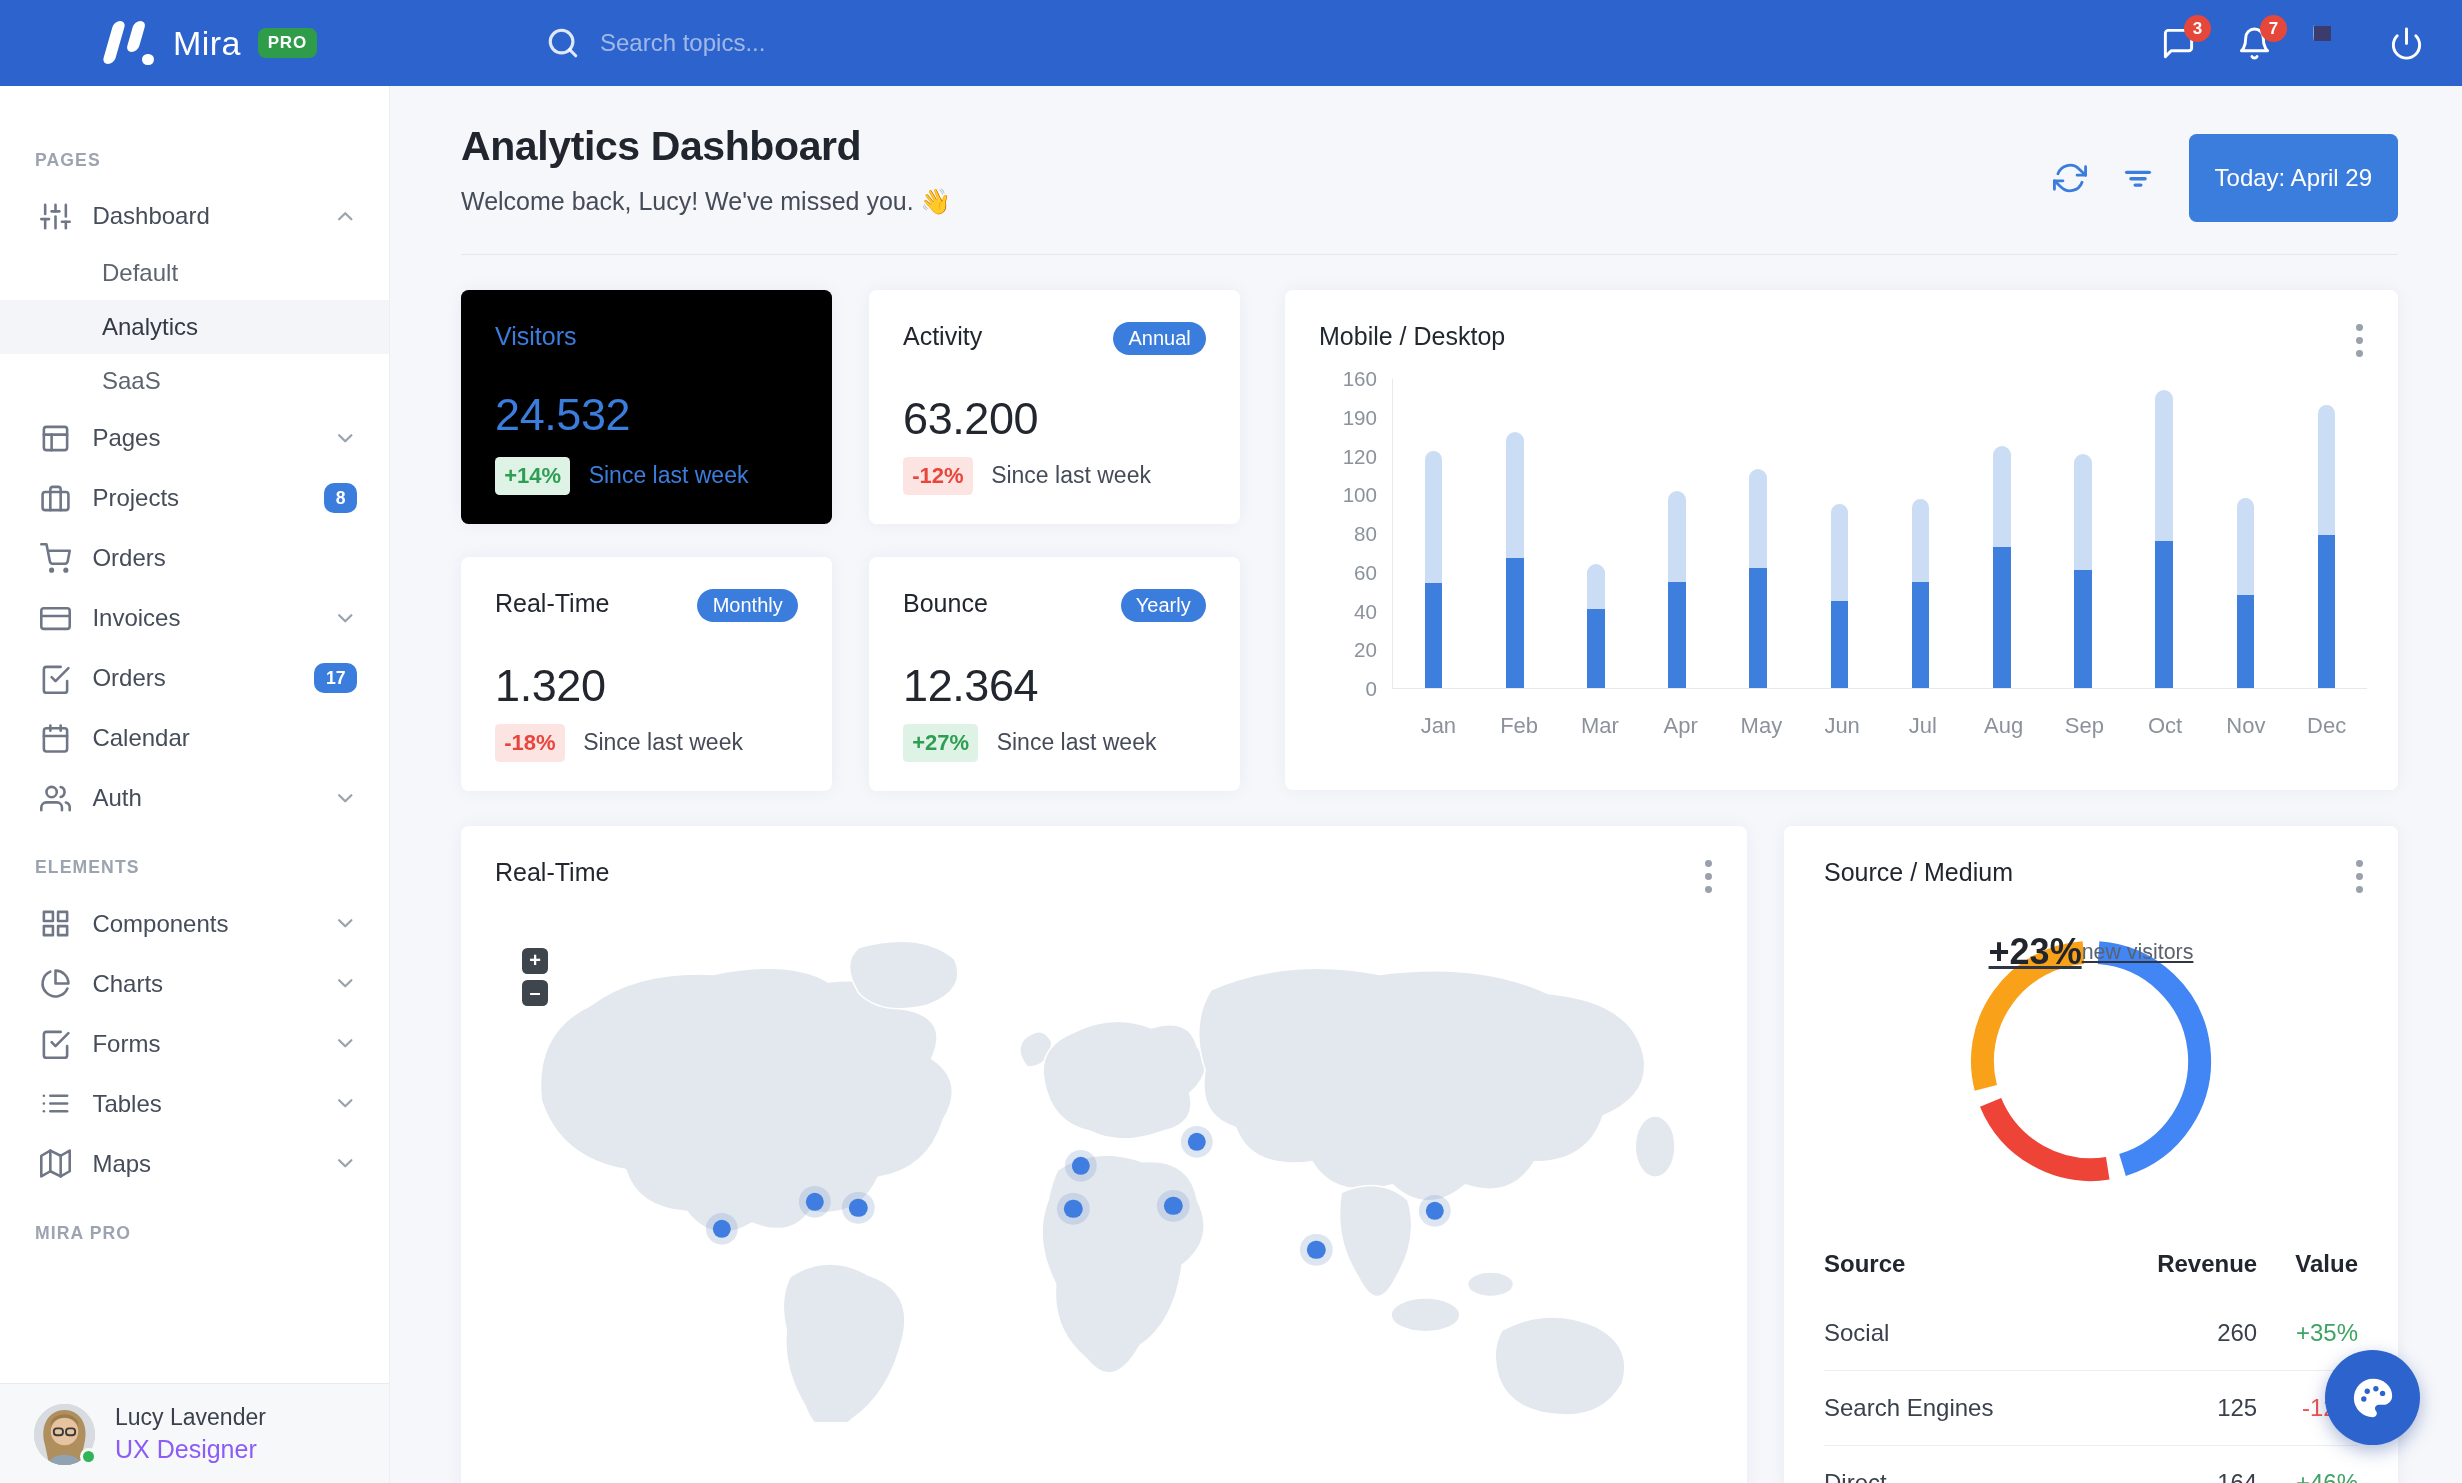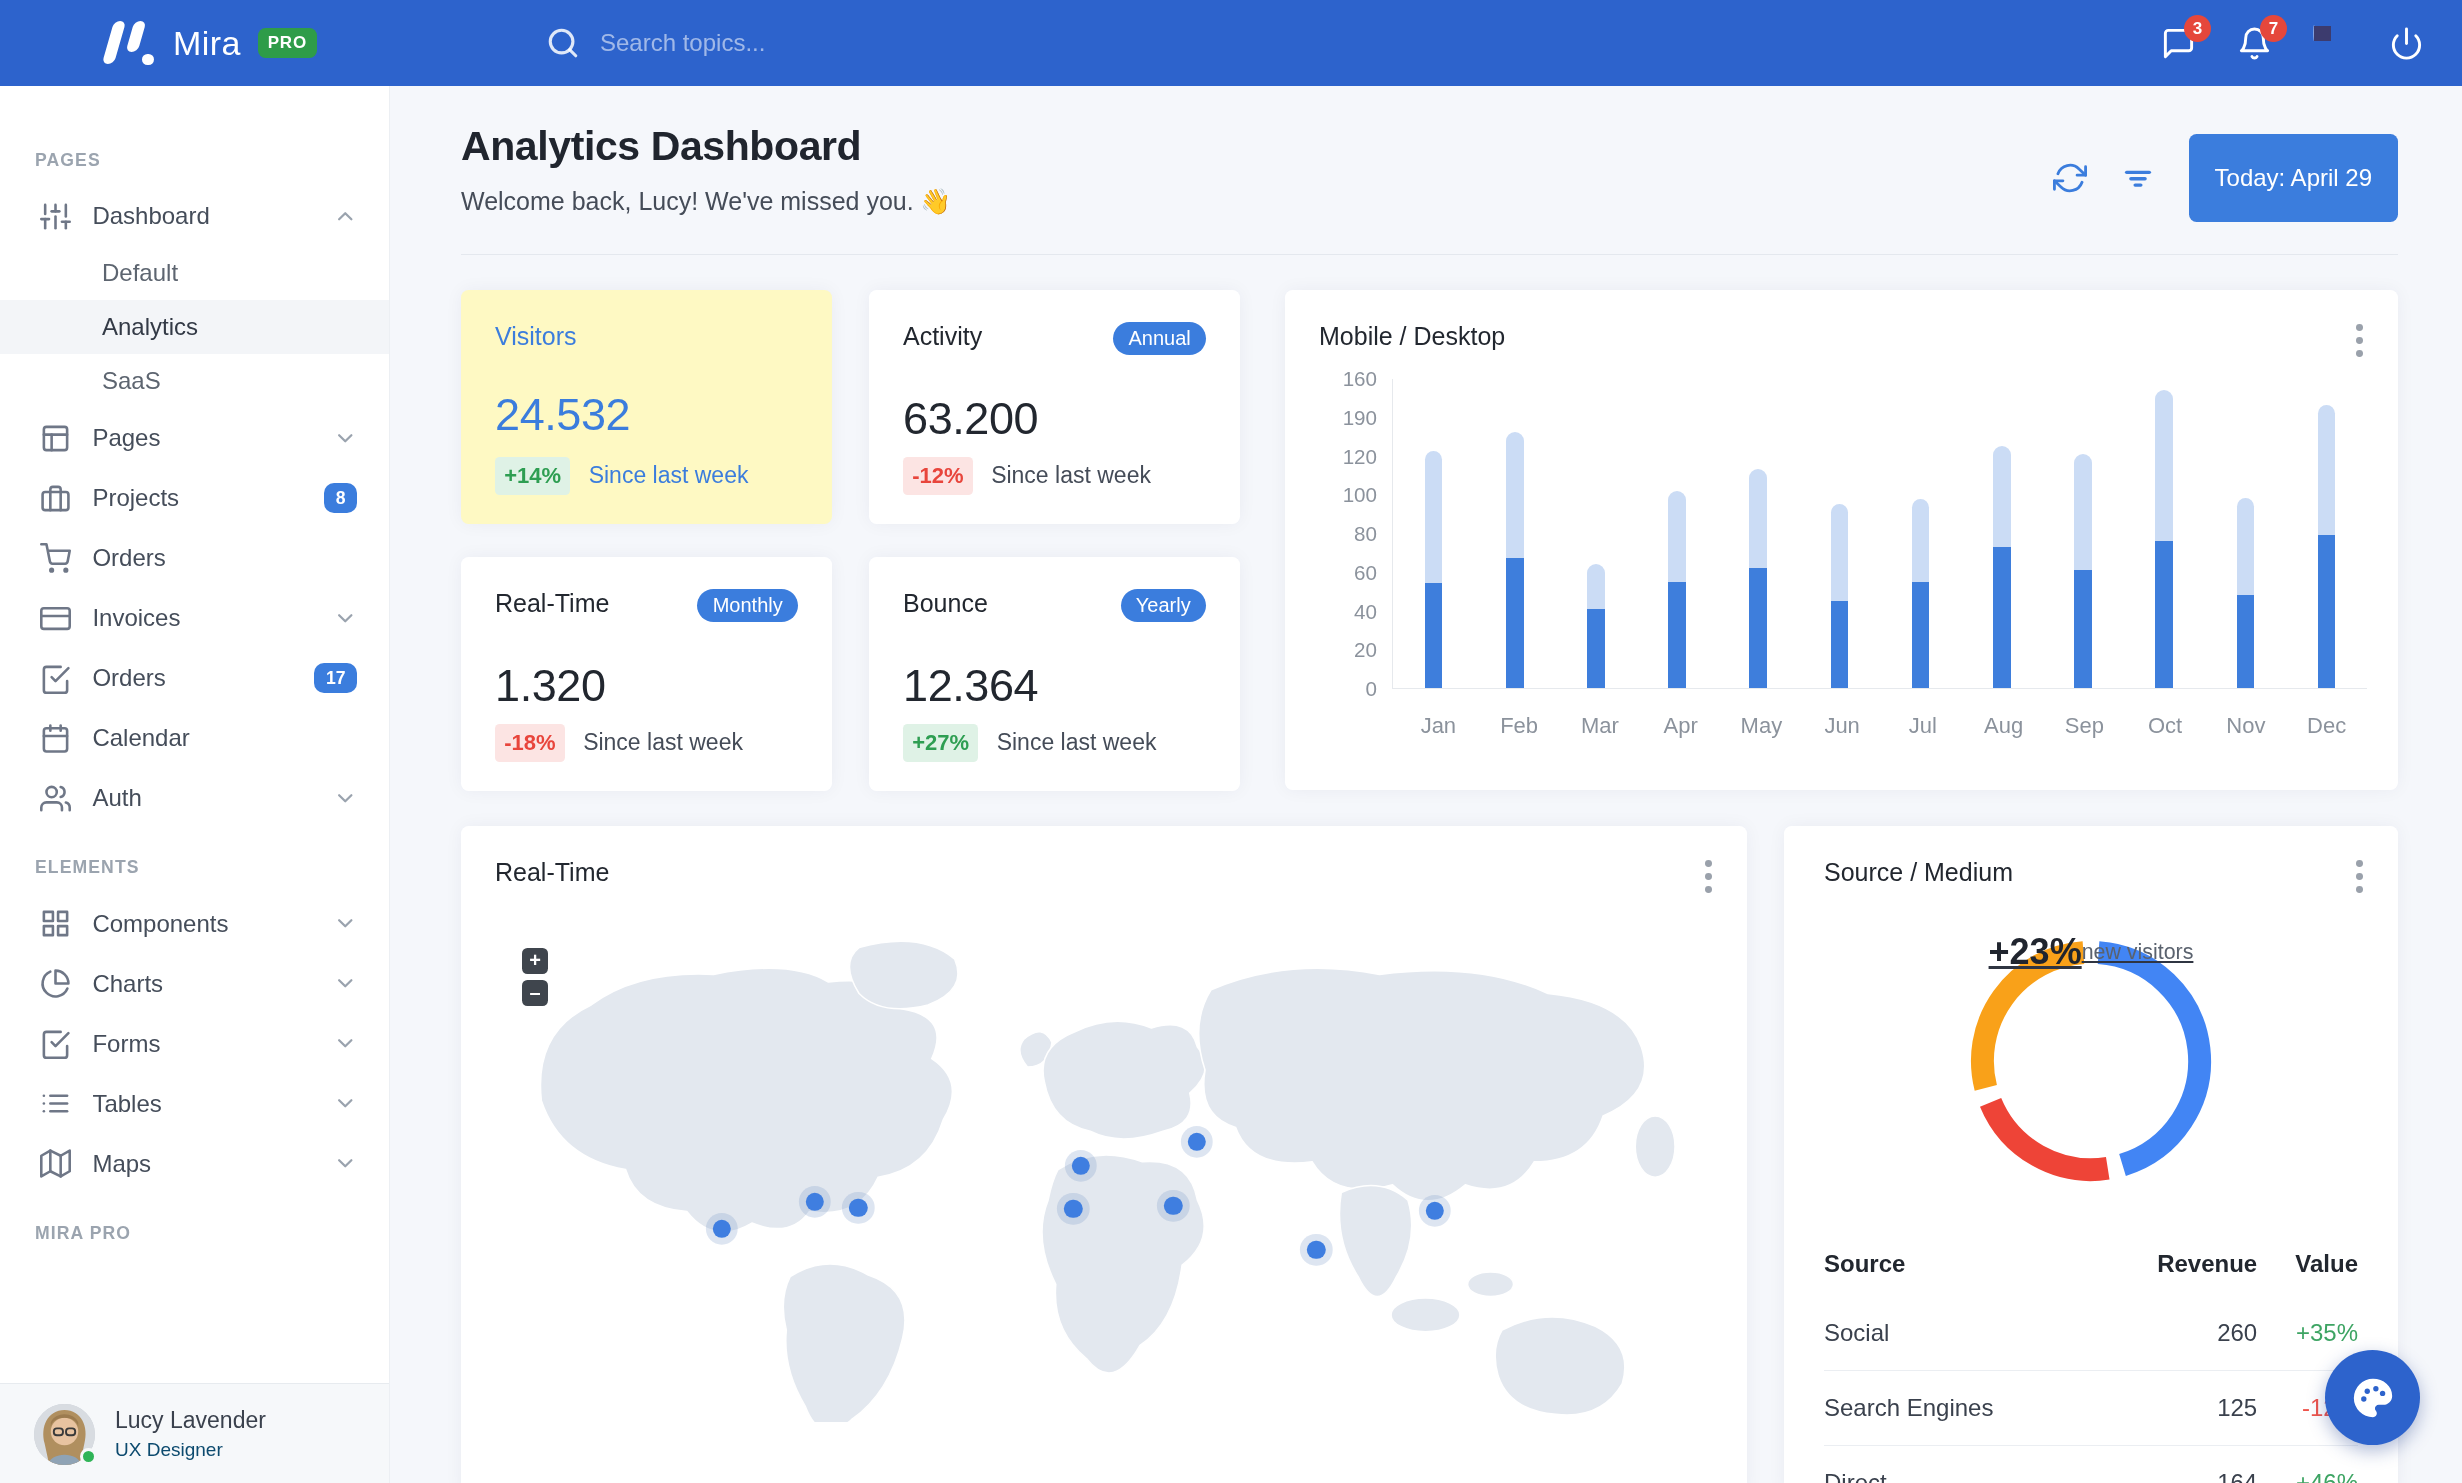--- a/index.html
+++ b/index.html
@@ -42,38 +42,38 @@
   .side-item .s-badge { position:absolute; right:32px; background:#3B7DDD; color:#fff; font-size:17.6px; font-weight:600; padding:4.6px 11.5px; border-radius:10px; }
   .side-sub { position:relative; height:54px; display:flex; align-items:center; padding-left:102px; cursor:pointer; }
   .side-sub .s-label { font-size:24px; color:#5D6570; }
   .side-sub.active { background:#F3F5F8; }
   .side-sub.active .s-label { color:#333A46; }
   .side-footer { position:absolute; bottom:0; left:0; width:100%; height:101px; background:#F6F8FA; border-top:1.5px solid #E7EBEF; display:flex; align-items:center; padding-left:34px; gap:20px; }
   .avatar { position:relative; width:61px; height:61px; flex:0 0 auto; }
   .avatar .ph { width:61px; height:61px; border-radius:50%; overflow:hidden; background:#C9CFD6; }
   .status-dot { position:absolute; right:-1.5px; bottom:0; width:17px; height:17px; border-radius:50%; background:#2FB457; border:3.1px solid #F6F8FA; }
   .uf-name { font-size:23px; color:#3A414D; }
-  .uf-role { font-size:19px; color:#0c4a6e; margin-top:4.6px; }
+  .uf-role { font-size:25px; color:#8b5cf6; margin-top:4.6px; }
 
   
   .main { position:absolute; top:86px; left:390px; width:2072px; height:1398px; background:#F5F7FB; padding:37px 64px 0 71px; overflow:hidden; }
   .page-header { display:flex; align-items:flex-start; }
   .page-title { font-size:41px; font-weight:700; color:#20252E; letter-spacing:-0.4px; }
   .page-subtitle { font-size:25px; color:#454C58; margin-top:17px; }
   .header-actions { margin-left:auto; display:flex; align-items:center; gap:34px; margin-top:10.7px; }
   .ha-icon { width:34px; height:34px; color:#3B7DDD; cursor:pointer; }
   .ha-icon svg { width:34px; height:34px; }
   .today-btn { background:#3B7DDD; color:#fff; border:none; font-size:24px; font-family:inherit; padding:30px 26px; border-radius:7.6px; cursor:pointer; font-weight:400; }
   .divider { border:none; border-top:1.5px solid #E4E8EE; margin:32px 0 35px 0; }
 
   .row1 { display:flex; gap:46px; }
   .stats-grid { width:778px; display:grid; grid-template-columns:371px 371px; grid-column-gap:37px; grid-row-gap:33px; }
   .card { background:#fff; border-radius:7.6px; box-shadow:0 0 18.4px rgba(30,45,80,0.05); position:relative; }
   .stat-card { height:234px; padding:32px 34px; }
-  .stat-card.primary { background:#fef9c3; }
+  .stat-card.primary { background:#000000; }
   .stat-head { display:flex; align-items:flex-start; }
   .stat-title { font-size:25px; font-weight:500; color:#22272F; }
   .stat-card.primary .stat-title, .stat-card.primary .stat-value, .stat-card.primary .stat-note { color:#3B7DDD; }
   .pill { margin-left:auto; background:#3B7DDD; color:#fff; font-size:20px; padding:5.4px 15.3px; border-radius:764px; }
   .stat-value { font-size:45px; font-weight:400; color:#22272F; margin-top:38px; letter-spacing:-0.4px; }
   .stat-foot { position:absolute; left:34px; bottom:29px; display:flex; align-items:center; gap:18.4px; }
   .delta { font-size:22px; font-weight:600; padding:6.1px 9.2px; border-radius:4.6px; }
   .delta.success { color:#2E9E52; background:#DFF2E6; }
   .delta.danger  { color:#E8453C; background:#FCE4E3; }
   .stat-note { font-size:23px; color:#454C58; }

